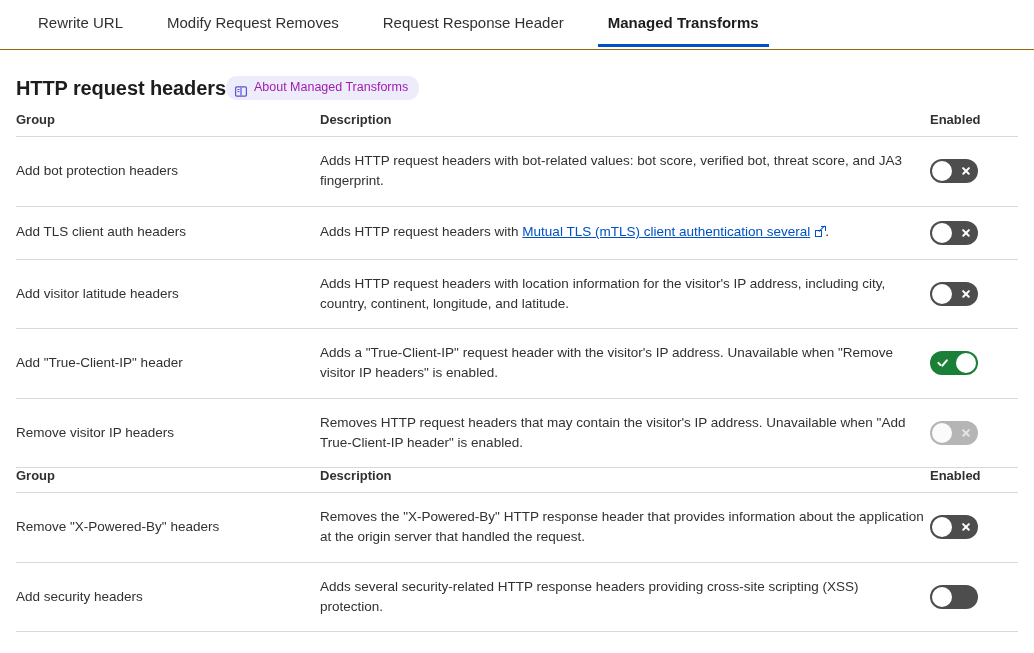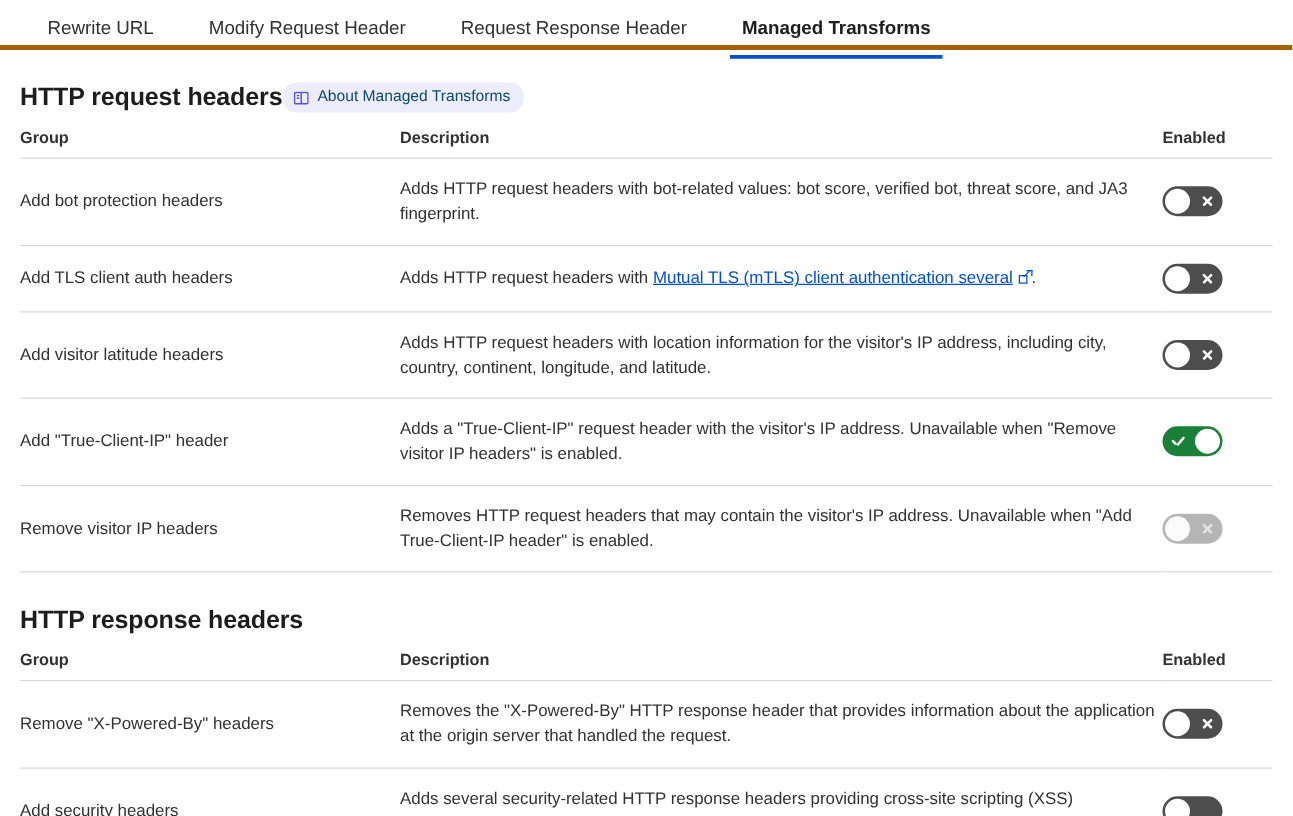--- a/index.html
+++ b/index.html
@@ -17,22 +17,22 @@
   .page {
     width: 1034px;
     height: 653px;
     position: relative;
     box-sizing: border-box;
   }
 
   
   .tabbar {
     position: relative;
-    height: 40px;
-    border-bottom: 4px solid #a16207;
+    height: 50px;
+    border-bottom: 1px solid #a16207;
     padding: 0 0 0 16px;
     box-sizing: border-box;
     display: flex;
     align-items: flex-start;
   }
   .tab {
     position: relative;
     font-size: 15px;
     color: #313131;
     line-height: 1;
@@ -68,24 +68,24 @@
   }
   .section-title {
     font-size: 20px;
     font-weight: bold;
     color: #1d1d1d;
     line-height: 1.2;
     letter-spacing: -0.1px;
   }
   .about-badge {
     display: inline-flex;
-    align-items: center;
+    align-items: flex-end;
     gap: 7px;
     background: #edecfb;
-    color: #0c4a6e;
+    color: #a21caf;
     border-radius: 11px;
     padding: 3px 11px 4px 9px;
     font-size: 12.5px;
     line-height: 1.3;
     cursor: pointer;
     white-space: nowrap;
   }
   .about-badge .bk {
     display: inline-block;
     width: 12px;
@@ -240,21 +240,21 @@
   .toggle.disabled .mark .x1,
   .toggle.disabled .mark .x2 { background: #e4e4e4; }
 </style>
 </head>
 <body>
 
 <div class="page">
 
   <div class="tabbar" id="tabbar">
       <div class="tab">Rewrite URL</div>
-      <div class="tab">Modify Request Header</div>
+      <div class="tab">Modify Request Removes</div>
       <div class="tab">Request Response Header</div>
       <div class="tab active">Managed Transforms</div>
     </div>
 
   <div class="section" id="sections">
       <div>
         <div class="section-head">
           <div class="section-title">HTTP request headers</div>
           <div class="about-badge">
             <span class="bk"><svg viewBox="0 0 14 12" width="12" height="11">
@@ -312,23 +312,20 @@
               <td class="col-desc"><span class="desc">Removes HTTP request headers that may contain the visitor's IP address. Unavailable when "Add True-Client-IP header" is enabled.</span></td>
               <td class="col-enabled"><div class="toggle disabled"><span class="mark">
                     <span class="x1"></span>
                     <span class="x2"></span>
                   </span><span class="knob"></span></div></td>
             </tr>
           </tbody>
         </table>
       </div>
       <div>
-        <div class="section-head">
-          <div class="section-title">HTTP response headers</div>
-        </div>
         <table class="mt">
           <thead>
             <tr>
               <th class="col-group">Group</th>
               <th class="col-desc">Description</th>
               <th class="col-enabled">Enabled</th>
             </tr>
           </thead>
           <tbody>
             <tr>

